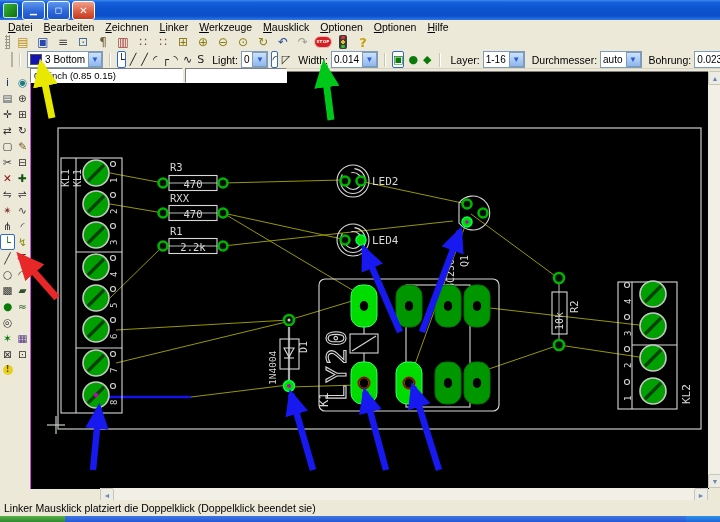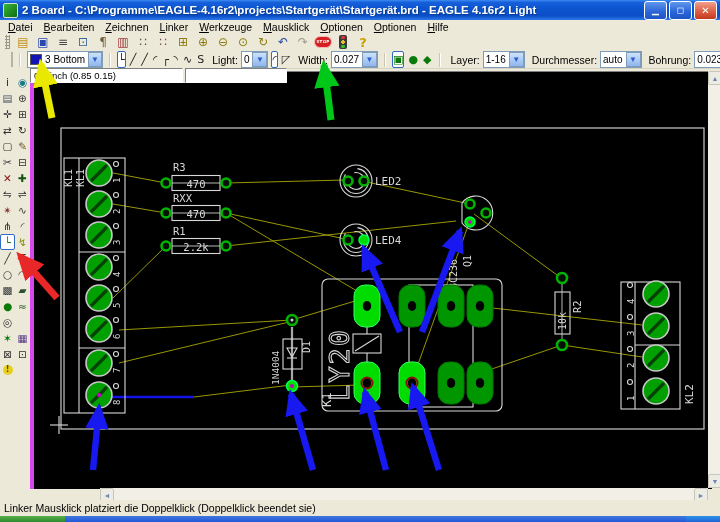--- a/index.html
+++ b/index.html
@@ -65,21 +65,21 @@
   #palette{left:0;top:68px;width:30px;height:432px;background:#ECE9D8;
     display:grid;grid-template-columns:15px 15px;align-content:start;padding-top:6px;}
   .palbtn{width:15px;height:16px;display:flex;align-items:center;justify-content:center;}
   .palbtn .g{font-size:10.5px;line-height:1;font-family:"DejaVu Sans",sans-serif;}
   .palbtn[data-sel="true"]{background:#fff;border:1px solid #316AC5;border-radius:2px;
     width:13px;height:14px;}
   .g[data-cls="warn"]{background:#E8D020;border-radius:50%;width:10px;height:10px;
     display:flex;align-items:center;justify-content:center;font-weight:bold;font-size:8px;color:#604800;}
   
   #canvas{left:30px;top:71px;width:678px;height:417px;background:var(--canvas_bg);
-    border-top:1px solid #808080;border-left:4px solid #d946ef;}
+    border-top:1px solid #808080;border-left:1px solid #d946ef;}
   svg text.t{font-family:"DejaVu Sans Mono",monospace;fill:var(--silk);}
   .bo{stroke:#C8CCC8;fill:none;stroke-width:1.2;}
   .silk{stroke:var(--silk);fill:none;stroke-width:1.1;}
   .lead{stroke:#A8A8A8;stroke-width:2.2;}
   .lead1{stroke:#B8B8B8;stroke-width:1;}
   .air{stroke:var(--airwire);stroke-width:0.9;}
   .trace{stroke:var(--trace_blue);stroke-width:2.4;}
   .screw{fill:var(--pad_green);stroke:#C8C8C8;stroke-width:1.6;}
   .slash{stroke:#054005;stroke-width:3.2;}
   .pad{stroke:#00B400;stroke-width:2.6;fill:#051005;}
@@ -106,21 +106,20 @@
   #tb-start{width:65px;background:linear-gradient(180deg,#58B048,#2E8A2E);}
   #tb-mid{flex:1;background:linear-gradient(180deg,#3E77E0,#2258D8);}
   #tb-tray{width:34px;background:linear-gradient(180deg,#2E90E8,#1C66D8);}
   #arrows{left:0;top:0;width:720px;height:522px;pointer-events:none;z-index:20;}
 </style>
 </head>
 <body>
 
 <div id="titlebar" class="abs">
   <div id="appicon"></div>
-  <div id="wtitle">2 Board - C:\Programme\EAGLE-4.16r2\projects\Startgerät\Startgerät.brd - EAGLE 4.16r2 Light</div>
   <div class="tbns">
     <div class="wbtn">▁</div>
     <div class="wbtn">◻</div>
     <div class="wbtn close">✕</div>
   </div>
 </div>
 
 <div id="menubar" class="abs">
 
 <span class="mitem">Datei</span>
@@ -252,21 +251,21 @@
     <span class="ddb" style="margin-left:auto;">▼</span>
   </span>
   <span class="pbtn" data-sel="true">
       <span class="g2">◜</span>
     </span>
   <span class="pbtn">
       <span class="g2">◸</span>
     </span>
   <span class="plabel">Width:</span>
   <span class="dd" style="width:52px;">
-    <span class="ddv">0.027</span>
+    <span class="ddv">0.014</span>
     <span class="ddb" style="margin-left:auto;">▼</span>
   </span>
   <span class="sep"></span>
   <span class="pbtn" data-sel="true">
       <span class="g2" data-c="#0A7A0A" style="color: rgb(10, 122, 10);">▣</span>
     </span>
   <span class="pbtn">
       <span class="g2" data-c="#0A7A0A" style="color: rgb(10, 122, 10);">●</span>
     </span>
   <span class="pbtn">

